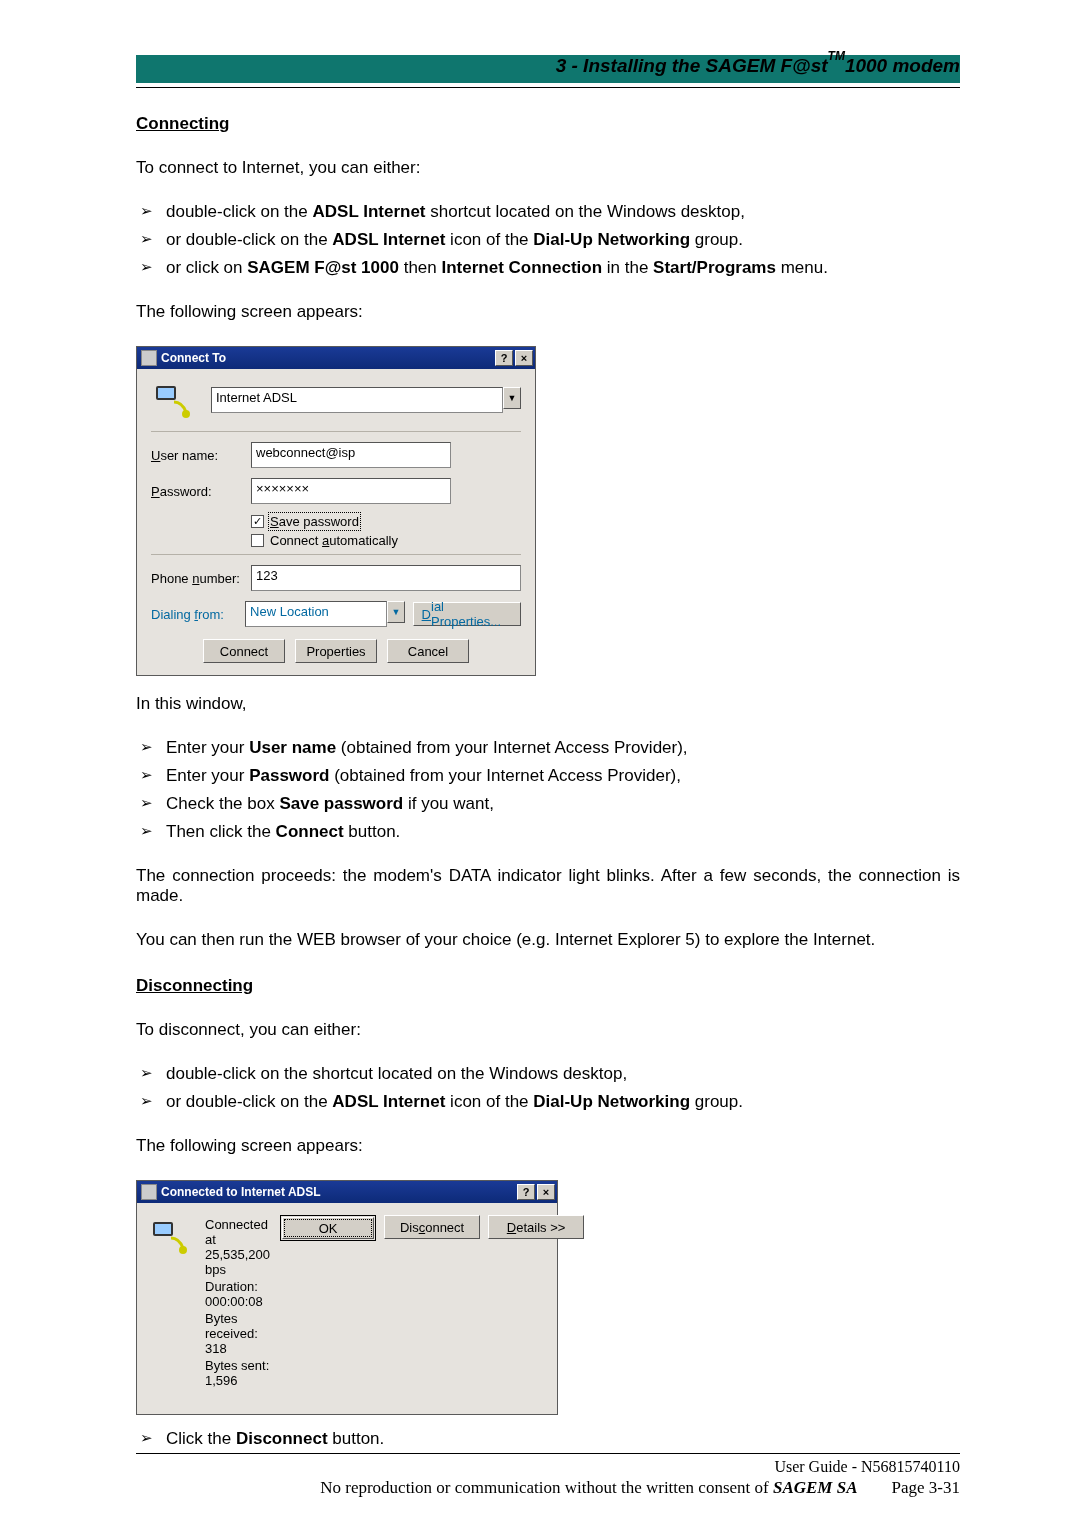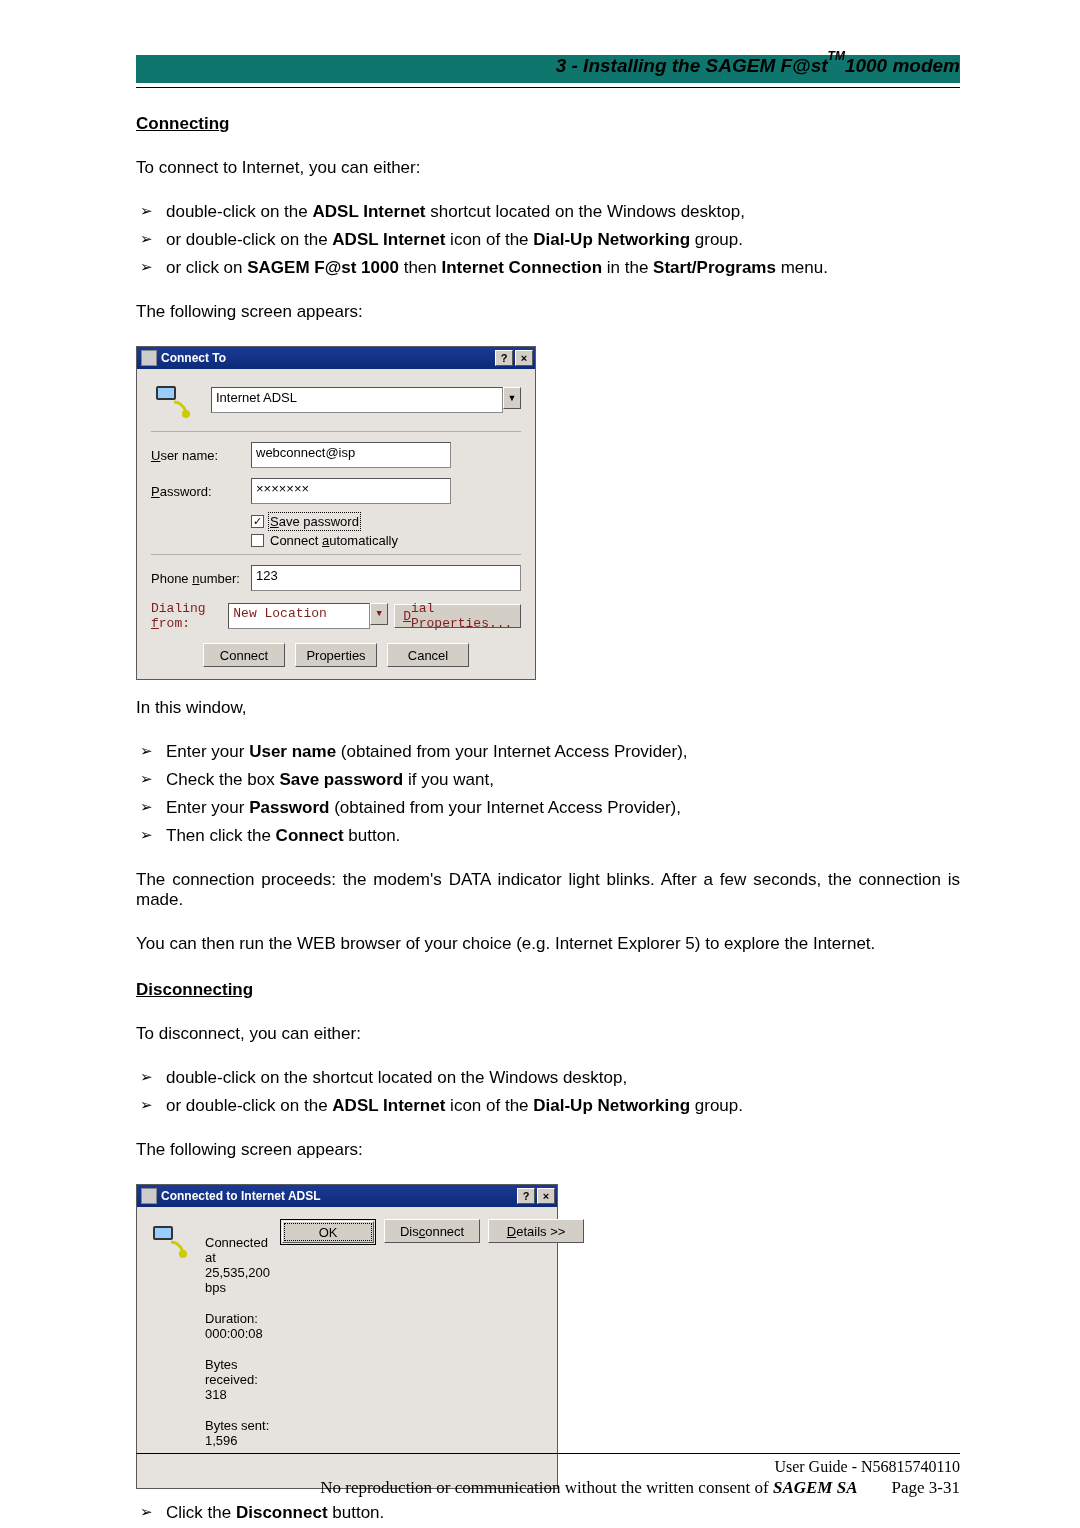--- a/index.html
+++ b/index.html
@@ -122,21 +122,21 @@
     border: 1px solid #555; margin-right: 6px;
     display:flex; align-items:center; justify-content:center;
     font-size: 11px;
   }
   .chk .mark { color: #000; }
   .chk-label { font-size: 13px; }
   .chk-label .dotted-focus {
     outline: 1px dotted #000;
     outline-offset: 1px;
   }
-  .disabled { color: #7f1d1d; font-family: Liberation Mono, monospace; }
+  .disabled { color: #0369a1; }
   .btn {
     min-width: 82px; height: 24px;
     background: #d3cfc7;
     border: 1px solid #fff;
     border-right-color: #555; border-bottom-color: #555;
     display:inline-flex; align-items:center; justify-content:center;
     font-size: 13px;
     padding: 0 8px;
   }
   .btn.small { min-width: 96px; }
@@ -147,21 +147,21 @@
   .dialog2 {
     width: 422px;
     margin-top: 8px;
     background: #e6e3de;
     border: 1px solid #5a5a5a;
     padding: 0 0 12px 0;
     font-family: Tahoma, Arial, sans-serif;
   }
   .dlg2-body { display:flex; padding: 12px; gap: 10px; align-items:flex-start; }
   .stats { flex:1; font-size:13px; }
-  .stats div { margin: 16px 0; }
+  .stats div { margin: 2px 0; }
   .side-btns { display:flex; gap: 8px; }
   .btn-focus {
     border: 1px solid #000;
     padding: 1px;
   }
   .btn-focus .inner {
     height: 22px; min-width: 92px;
     background: #d3cfc7;
     border: 1px solid #fff;
     border-right-color: #555; border-bottom-color:#555;
@@ -268,22 +268,22 @@
   <div class="btn-row center">
     <span class="btn">Connect</span>
     <span class="btn">Properties</span>
     <span class="btn">Cancel</span>
   </div>
 </div>
 
 <p style="margin-top:18px">In this window,</p>
 <ul class="bullets">
   <li><span>Enter your </span><span class="bold">User name</span><span> (obtained from your Internet Access Provider),</span></li>
+  <li><span>Enter your </span><span class="bold">Password</span><span> (obtained from your Internet Access Provider),</span></li>
   <li><span>Check the box </span><span class="bold">Save password</span><span> if you want,</span></li>
-  <li><span>Enter your </span><span class="bold">Password</span><span> (obtained from your Internet Access Provider),</span></li>
   <li><span>Then click the </span><span class="bold">Connect</span><span> button.</span></li>
 </ul>
 <p class="justify">The connection proceeds: the modem's DATA indicator light blinks. After a few seconds, the connection is made.</p>
 <p>You can then run the WEB browser of your choice (e.g. Internet Explorer 5) to explore the Internet.</p>
 
 <div class="section-title">Disconnecting</div>
 <p>To disconnect, you can either:</p>
 <ul class="bullets">
   <li>double-click on the shortcut located on the Windows desktop,</li>
   <li><span>or double-click on the </span><span class="bold">ADSL Internet</span><span> icon of the </span><span class="bold">Dial-Up Networking</span><span> group.</span></li>

